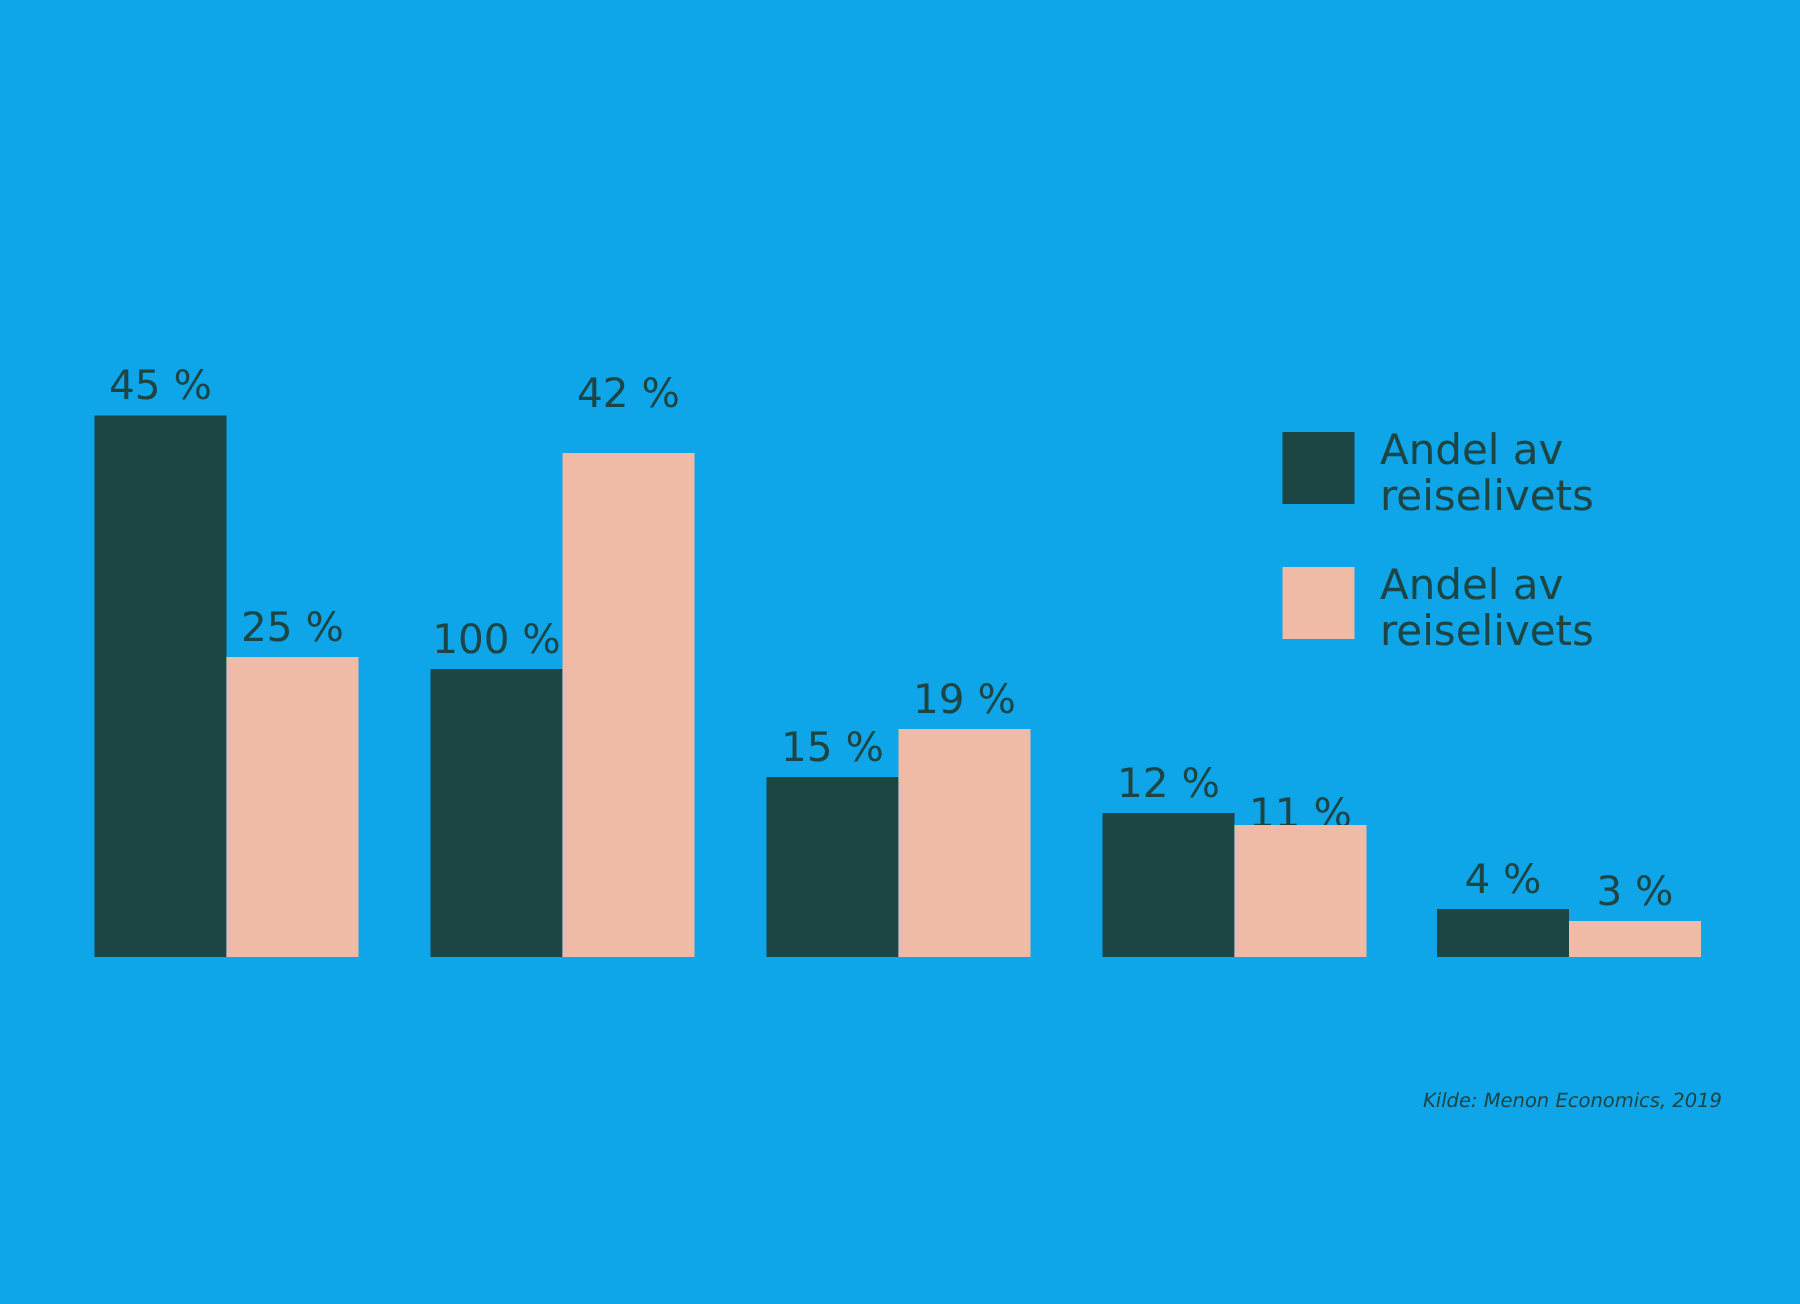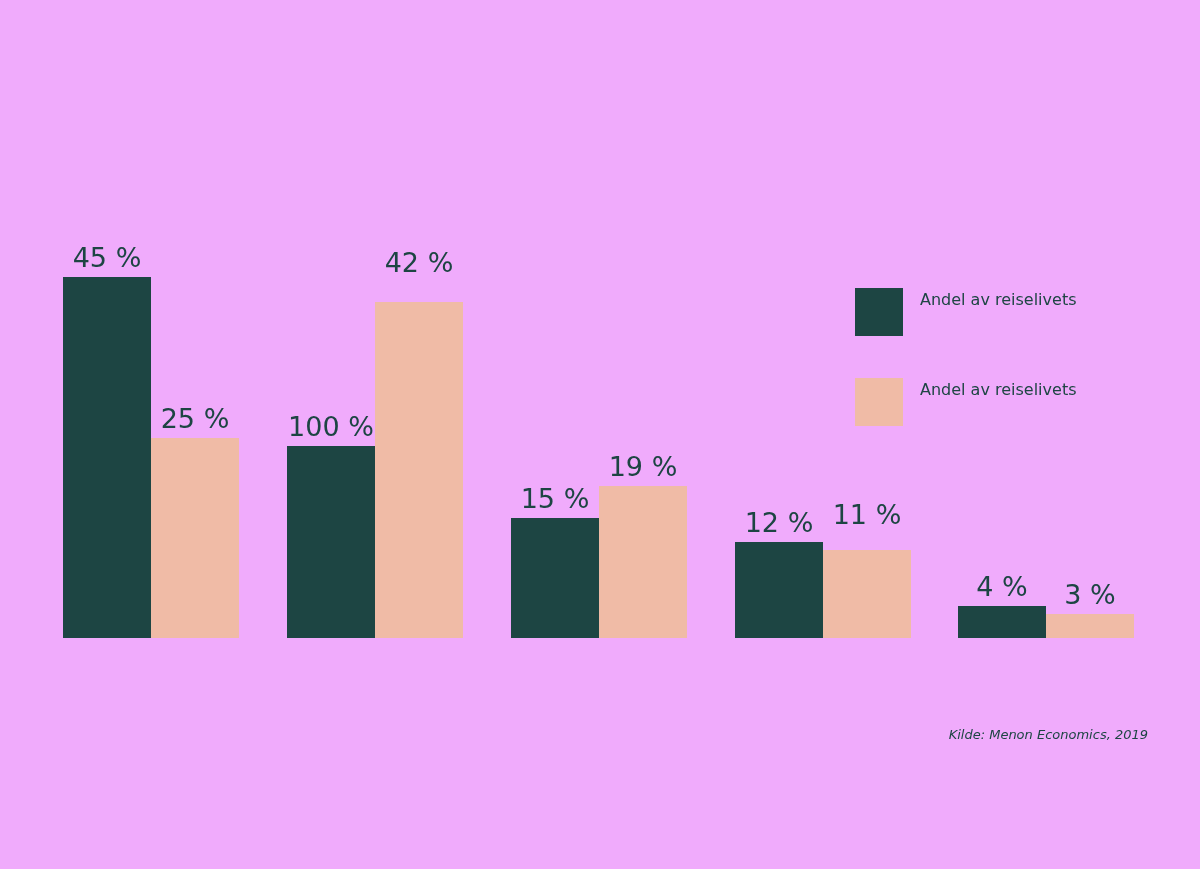--- a/index.html
+++ b/index.html
@@ -10,21 +10,21 @@
   body {
     width: 1200px;
     height: 869px;
     overflow: hidden;
     font-family: "DejaVu Sans", "Liberation Sans", sans-serif;
   }
   #chart-root {
     position: relative;
     width: 1200px;
     height: 869px;
-    background: #f0abfc;
+    background: #0ea5e9;
   }
   
   #plot-area {
     position: absolute;
     left: 0;
     top: 0;
     width: 1200px;
     height: 869px;
   }
   .bar-group {
@@ -76,21 +76,21 @@
     width: 48px;
     height: 48px;
   }
   .legend-swatch.c-dark  { background: #1d4543; }
   .legend-swatch.c-light { background: #f0bba6; }
   .legend-text {
     position: absolute;
     left: 65px;
     top: -4px;
     width: 230px;
-    font-size: 16px;
+    font-size: 28px;
     line-height: 31px;
     color: #1d4543;
   }
   
   #source-note {
     position: absolute;
     right: 52px;
     top: 727px;
     font-size: 13px;
     font-style: italic;
@@ -140,21 +140,21 @@
       </div>
 
     </div>
 
     <div class="bar-group" style="left:735px;">
       <div class="bar-wrap series-0">
         <div class="bar-value" style="bottom:100px;">12 %</div>
         <div class="bar c-dark" style="height:96px;"></div>
       </div>
       <div class="bar-wrap series-1">
-        <div class="bar-value" style="bottom:108px;">11 %</div>
+        <div class="bar-value" style="bottom:80px;">11 %</div>
         <div class="bar c-light" style="height:88px;"></div>
       </div>
 
     </div>
 
     <div class="bar-group" style="left:958px;">
       <div class="bar-wrap series-0">
         <div class="bar-value" style="bottom:36px;">4 %</div>
         <div class="bar c-dark" style="height:32px;"></div>
       </div>

